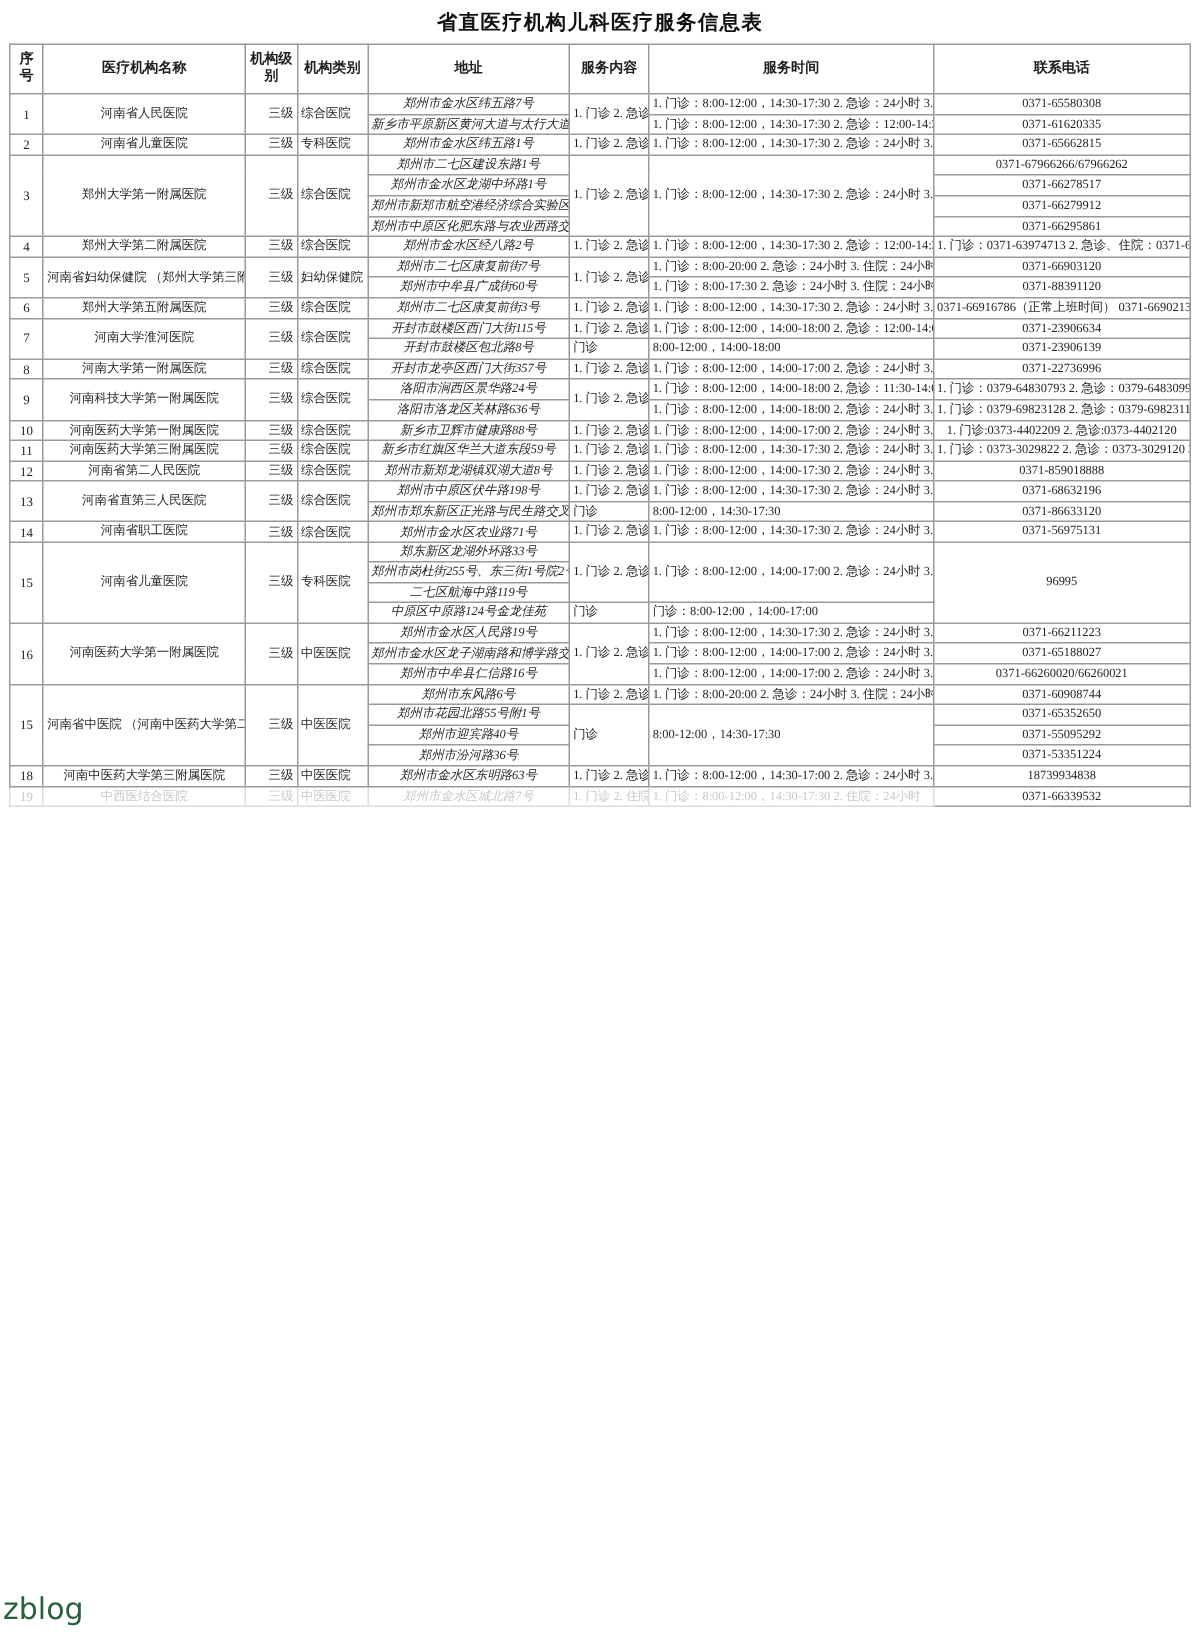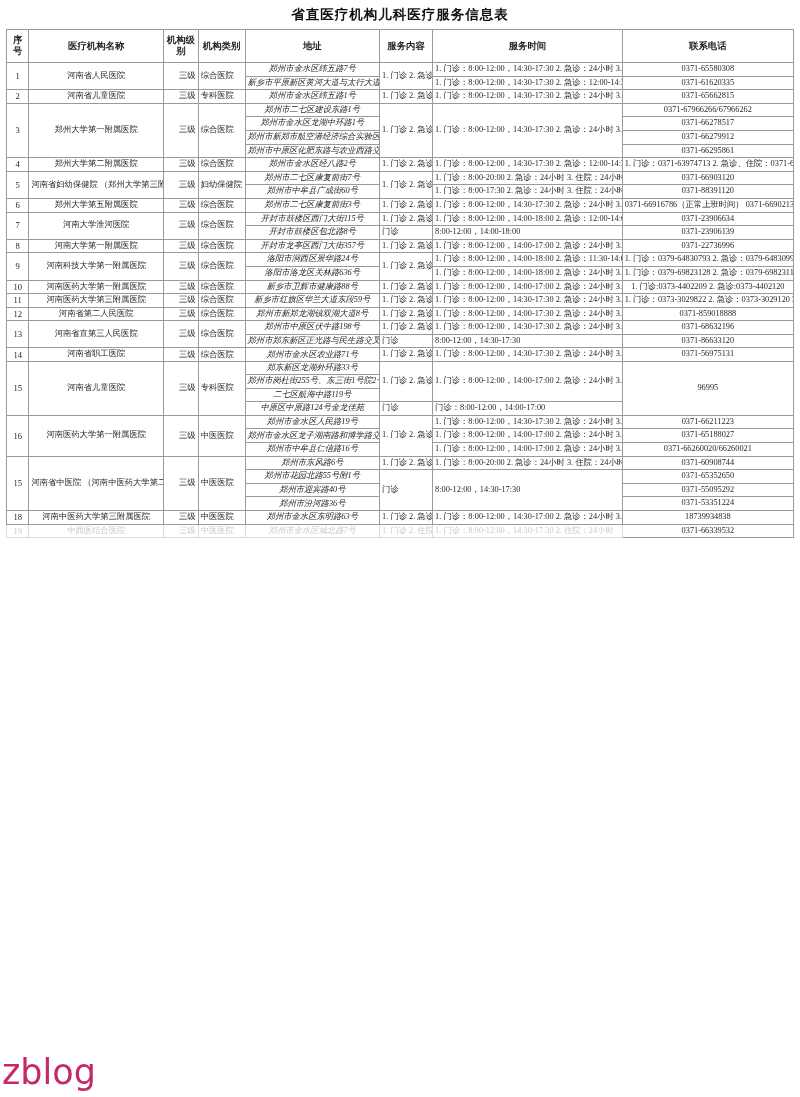--- a/index.html
+++ b/index.html
@@ -68,22 +68,22 @@
   td.svc{text-align:left;padding-left:3px;white-space:pre-line;line-height:10.6px;}
   td.time{text-align:left;padding-left:3px;white-space:pre-line;line-height:10.6px;}
   td.tel{text-align:center;padding-left:3px;white-space:pre-line;line-height:10.6px;}
 
   tr.faded td{color:#c9c9c9;border-color:#dcdcdc;}
   tr.faded td.telkeep{color:#1f1f1f;border-color:#9a9a9a;}
 
   .watermark{
     position:absolute;
     left:2px;top:1057px;
-    font-size:35px;
-    color:#be185d;
+    font-size:20px;
+    color:#14532d;
     font-family:"DejaVu Sans","Liberation Sans",sans-serif;
     letter-spacing:0px;
     opacity:.92;
     pointer-events:none;
     line-height:30px;
   }
 </style>
 </head>
 <body>
 

